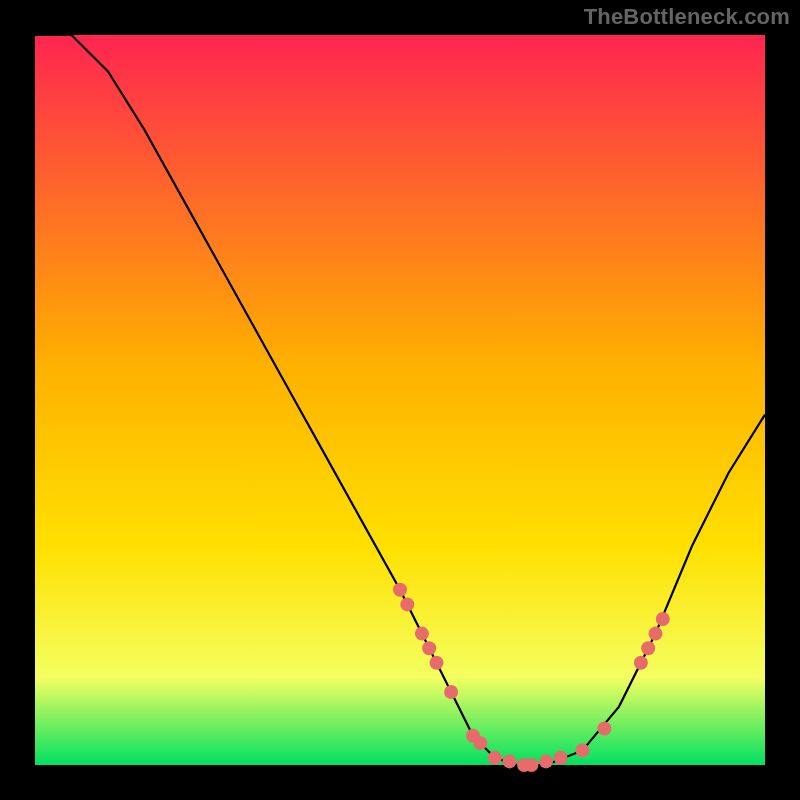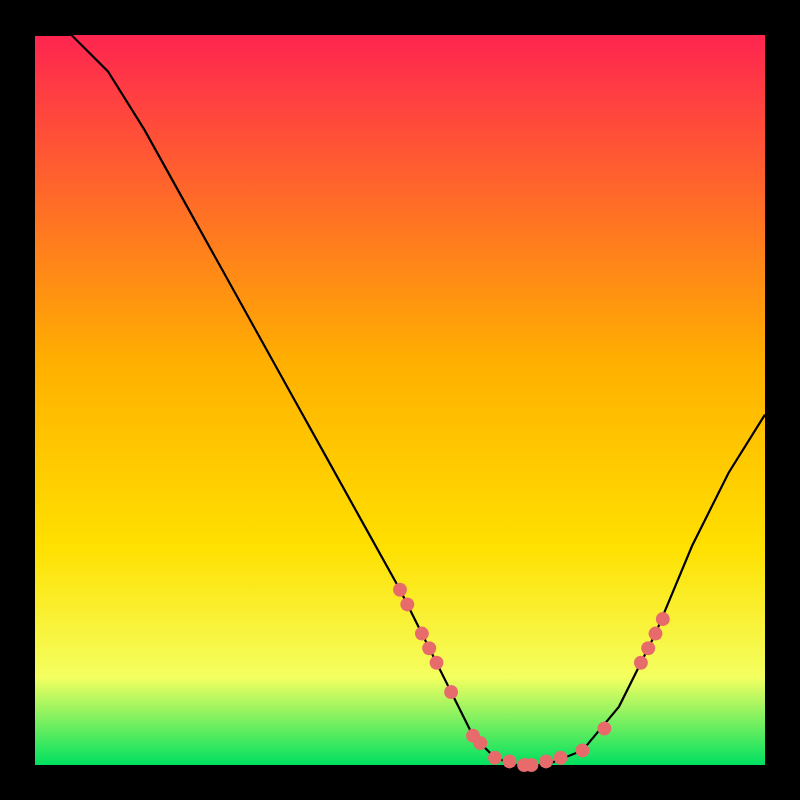--- a/index.html
+++ b/index.html
@@ -50,13 +50,14 @@
         <circle cx="560.6" cy="757.7" r="7" fill="#e86b6b"></circle>
         <circle cx="582.5" cy="750.4" r="7" fill="#e86b6b"></circle>
         <circle cx="604.4" cy="728.5" r="7" fill="#e86b6b"></circle>
         <circle cx="640.9" cy="662.8" r="7" fill="#e86b6b"></circle>
         <circle cx="648.2" cy="648.2" r="7" fill="#e86b6b"></circle>
         <circle cx="655.5" cy="633.6" r="7" fill="#e86b6b"></circle>
         <circle cx="662.8" cy="619.0" r="7" fill="#e86b6b"></circle>
       </g>
 </svg>
 
+<div class="attr">TheBottleneck.com</div>
 </div>
 
 </body></html>

